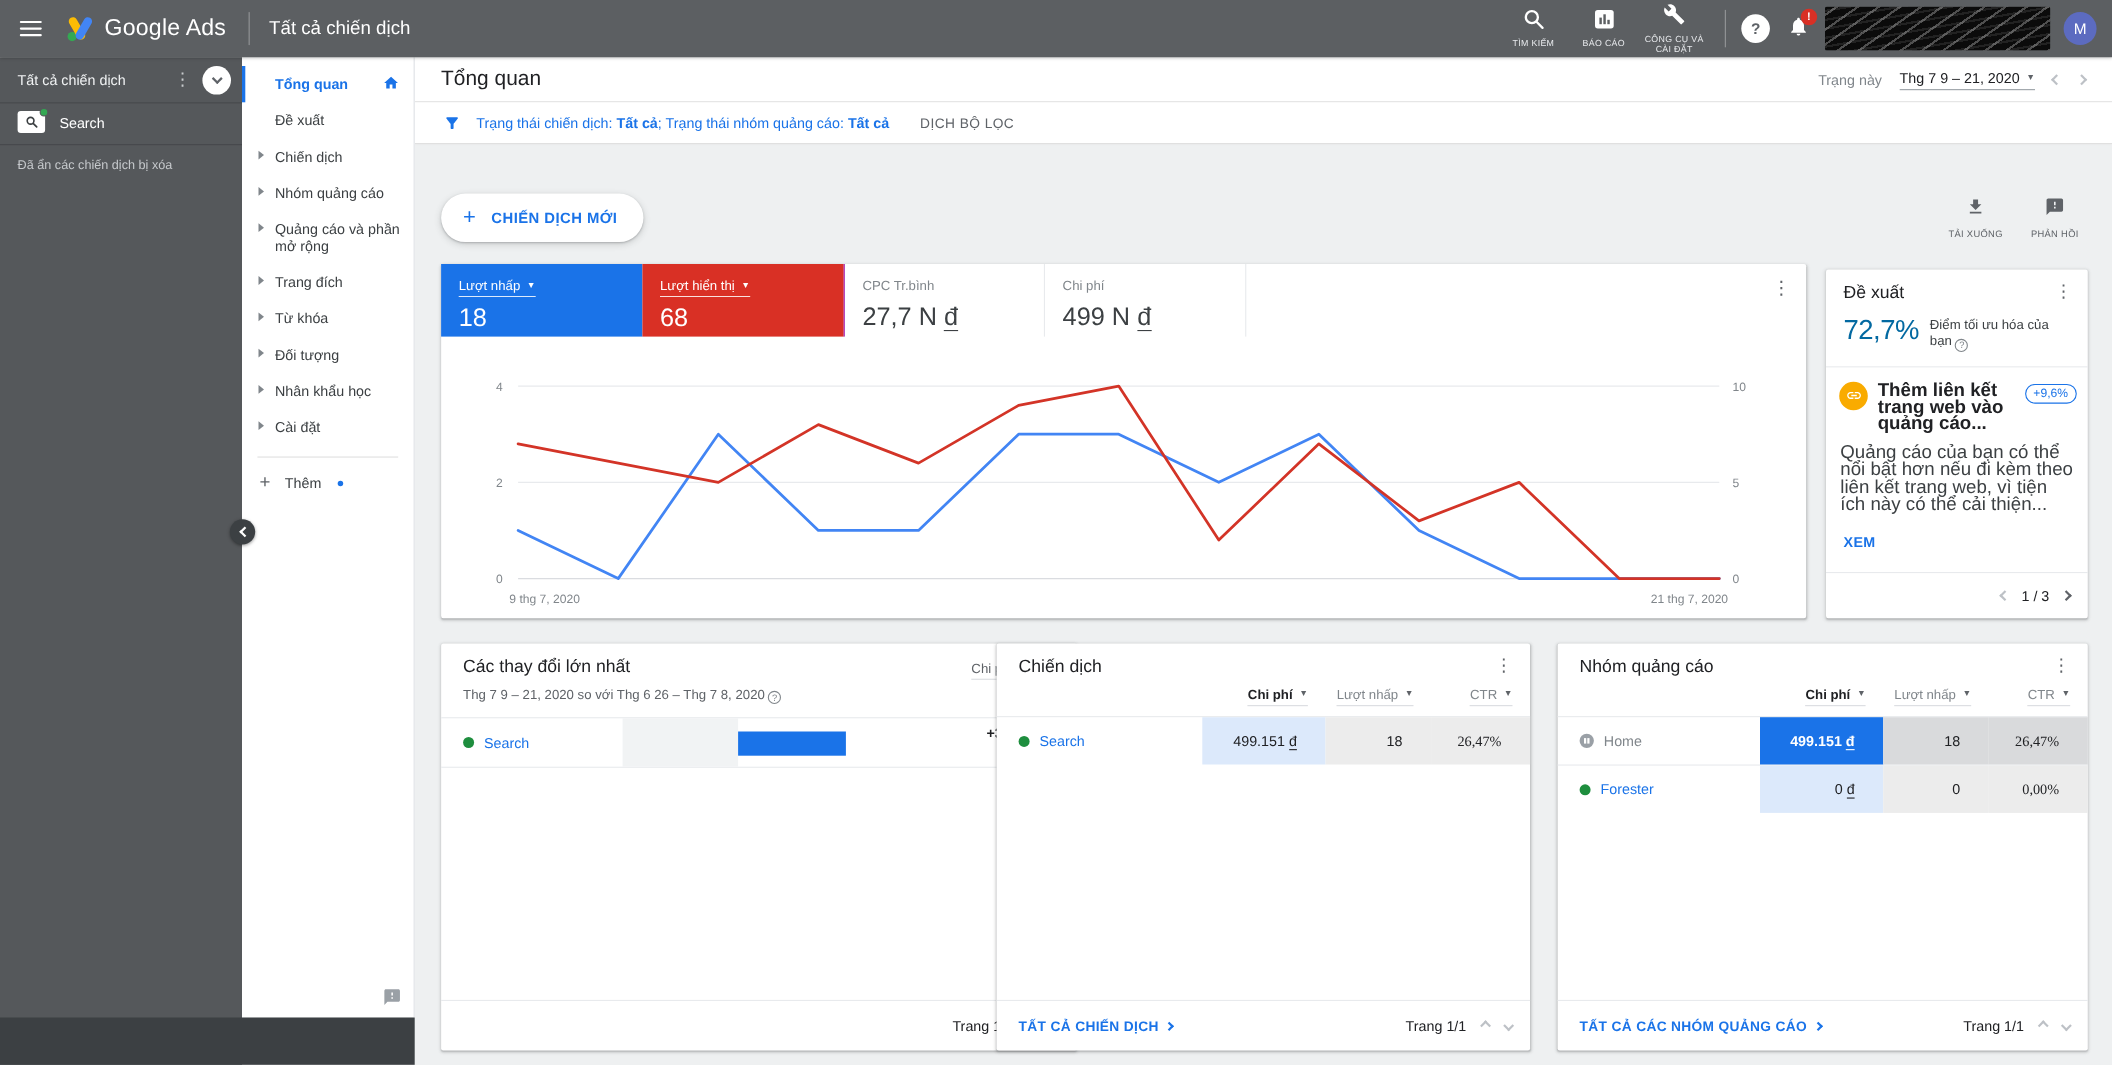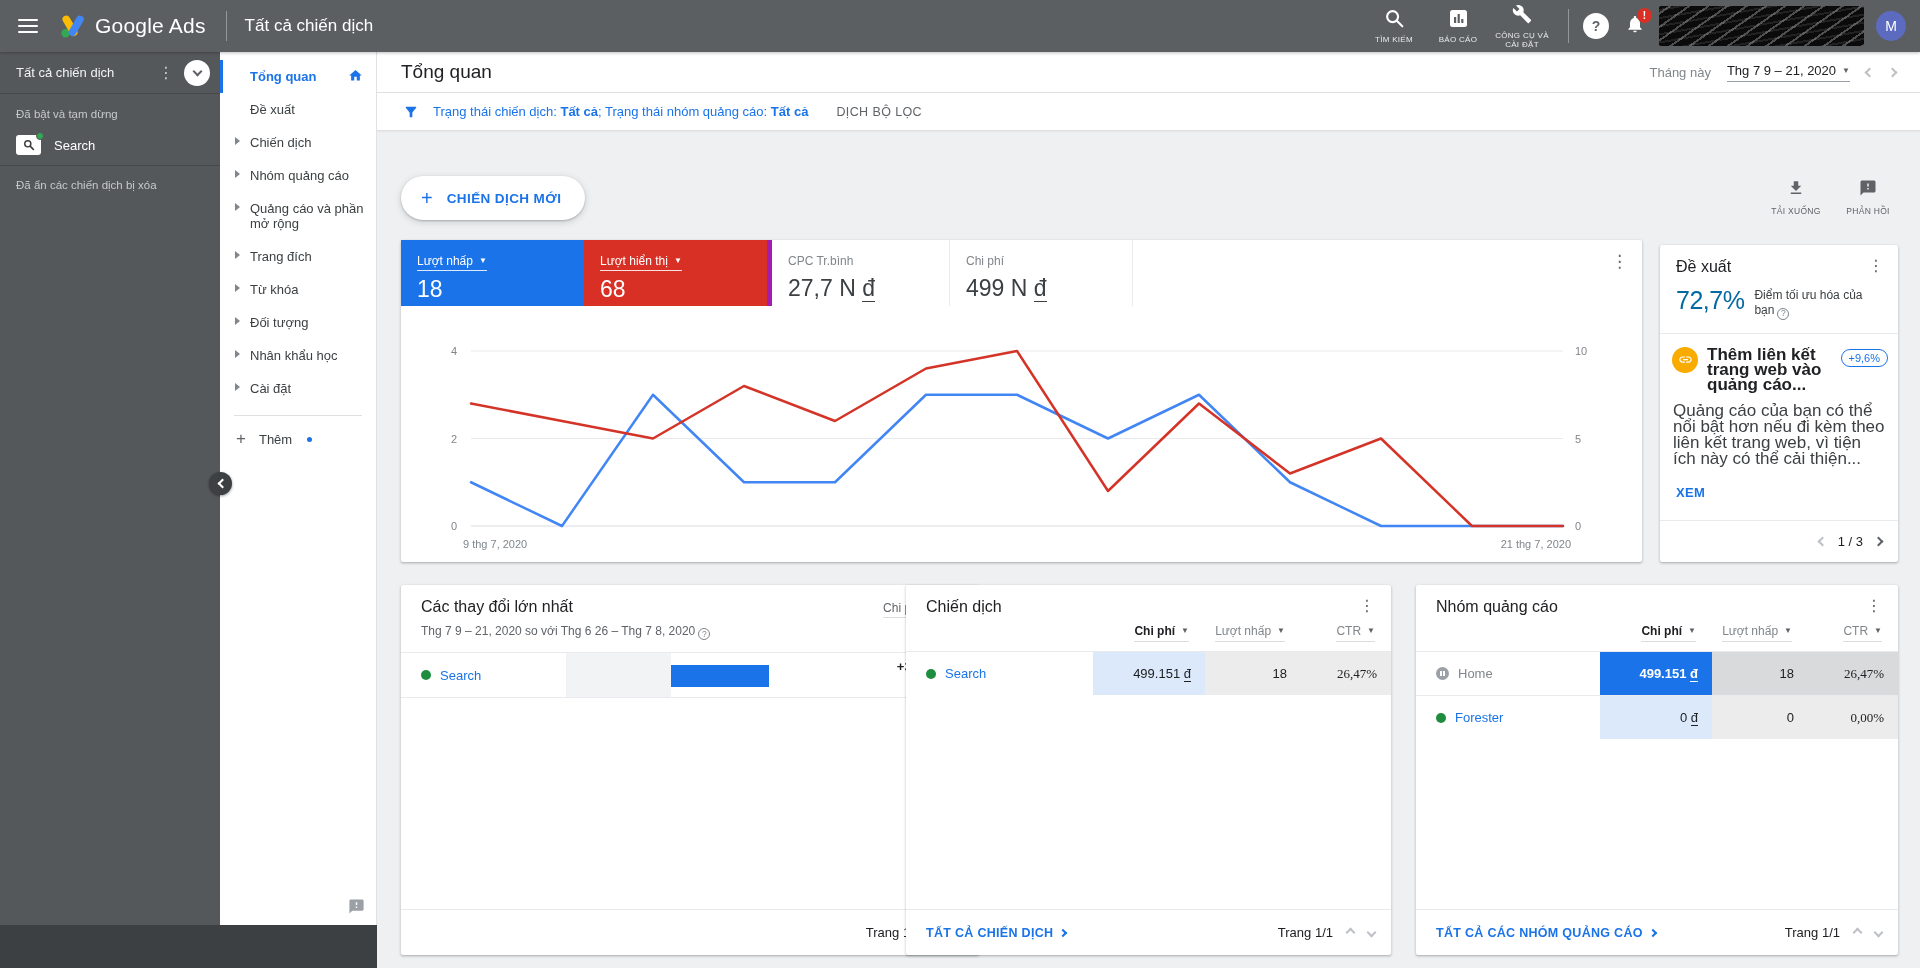--- a/index.html
+++ b/index.html
@@ -153,21 +153,21 @@
   .tbl-head{display:flex;align-items:flex-end;padding:4px 16px 9px 20px;}
   .th-name{flex:1;}
   .th{font-size:12px;color:#80868b;text-align:right;cursor:pointer;}
   .th .thin{display:inline-block;border-bottom:1px solid #dadce0;padding-bottom:3px;}
   .th.sorted{color:#202124;font-weight:700;}
   .th.c1{width:112px;} .th.c2{width:96px;} .th.c3{width:90px;}
   .trow{display:flex;align-items:stretch;height:44px;border-top:1px solid #e8eaed;}
   .trow:last-of-type{border-bottom:1px solid #e8eaed;}
   .tname{flex:1;display:flex;align-items:center;gap:9px;padding-left:20px;font-size:13px;color:#1a73e8;}
   .tname.muted{color:#80868b;}
-  .tcell{display:flex;align-items:center;justify-content:flex-end;padding-right:14px;font-size:13px;color:#202124;}
+  .tcell{display:flex;align-items:center;justify-content:flex-end;padding-right:26px;font-size:13px;color:#202124;}
   .tcell.c1{width:112px;} .tcell.c2{width:96px;} .tcell.c3{width:90px;font-family:Liberation Serif, serif;}
   .cell-strongblue{background:#1a73e8;color:#fff;font-weight:700;}
   .cell-lightblue{background:#dce9fb;}
   .cell-gray{background:#ececec;}
   .cell-darkgray{background:#d9dadc;}
   .pause-ic{width:13px;height:13px;border-radius:50%;background:#9aa0a6;position:relative;flex:none;}
   .pause-ic::before,.pause-ic::after{content:"";position:absolute;top:4px;width:1.8px;height:5px;background:#fff;}
   .pause-ic::before{left:4px;} .pause-ic::after{left:7.2px;}
 </style>
 </head>
@@ -227,21 +227,20 @@
 </div>
 
 <div class="sidenav">
   <div class="sn-head">
     <div class="sn-head-label">Tất cả chiến dịch</div>
     <div class="kebab">⋮</div>
     <div class="sn-collapse">
       <span class="chv d dark" style="margin-top:-3px;"></span>
     </div>
   </div>
-  <div class="sn-section">Đã bật và tạm dừng</div>
   <div class="sn-campaign">
     <div class="sn-camp-ic">
       <svg width="12" height="12" viewBox="0 0 18 18">
         <circle cx="7.2" cy="7.2" r="4.6" fill="none" stroke="#3c4043" stroke-width="2.2"></circle>
         <line x1="11" y1="11" x2="15.5" y2="15.5" stroke="#3c4043" stroke-width="2.4" stroke-linecap="round"></line>
       </svg>
       <div class="sn-camp-dot"></div>
     </div>
     <div class="sn-camp-label">Search</div>
   </div>
@@ -305,21 +304,21 @@
     <path fill="#9aa0a6" d="M20 2H4c-1.1 0-2 .9-2 2v18l4-4h14c1.1 0 2-.9 2-2V4c0-1.1-.9-2-2-2zm-7 12h-2v-2h2v2zm0-4h-2V6h2v4z"></path>
   </svg>
 </div>
 <div class="dark-band"></div>
 
 <div class="main">
 
   <div class="page-header">
     <div class="page-title">Tổng quan</div>
     <div class="date-controls">
-      <span class="date-preset">Tháng này</span>
+      <span class="date-preset">Trạng này</span>
       <span class="date-range"><span>Thg 7 9 – 21, 2020</span><span class="caret">▼</span></span>
       <span class="chv l"></span>
       <span class="chv r"></span>
     </div>
   </div>
 
   <div class="filter-bar">
     <svg width="16" height="16" viewBox="0 0 24 24">
       <path fill="#1a73e8" d="M4.25 5.61C6.27 8.2 10 13 10 13v6c0 .55.45 1 1 1h2c.55 0 1-.45 1-1v-6s3.72-4.8 5.74-7.39A1 1 0 0 0 19 4H5a1 1 0 0 0-.75 1.61z"></path>
     </svg>
@@ -355,21 +354,21 @@
   <div class="card chart-card">
     <div class="metric-strip">
       <div class="mtab sel" style="background: rgb(26, 115, 232);">
         <span class="lbl"><span>Lượt nhấp</span><span class="caret">▼</span></span>
         <div class="val">18</div>
       </div>
       <div class="mtab sel" style="background: rgb(217, 48, 37);">
         <span class="lbl"><span>Lượt hiển thị</span><span class="caret">▼</span></span>
         <div class="val">68</div>
       </div>
-      <div class="mtab plain" style="border-left:5px solid #a21caf;">
+      <div class="mtab plain" style="border-left:1px solid #a21caf;">
         <span class="lbl">CPC Tr.bình</span>
         <div class="val"><span>27,7 N</span> <span class="dong">đ</span></div>
       </div>
       <div class="mtab plain">
         <span class="lbl">Chi phí</span>
         <div class="val"><span>499 N</span> <span class="dong">đ</span></div>
       </div>
       <div class="strip-rest">
         <div class="kebab">⋮</div>
       </div>

